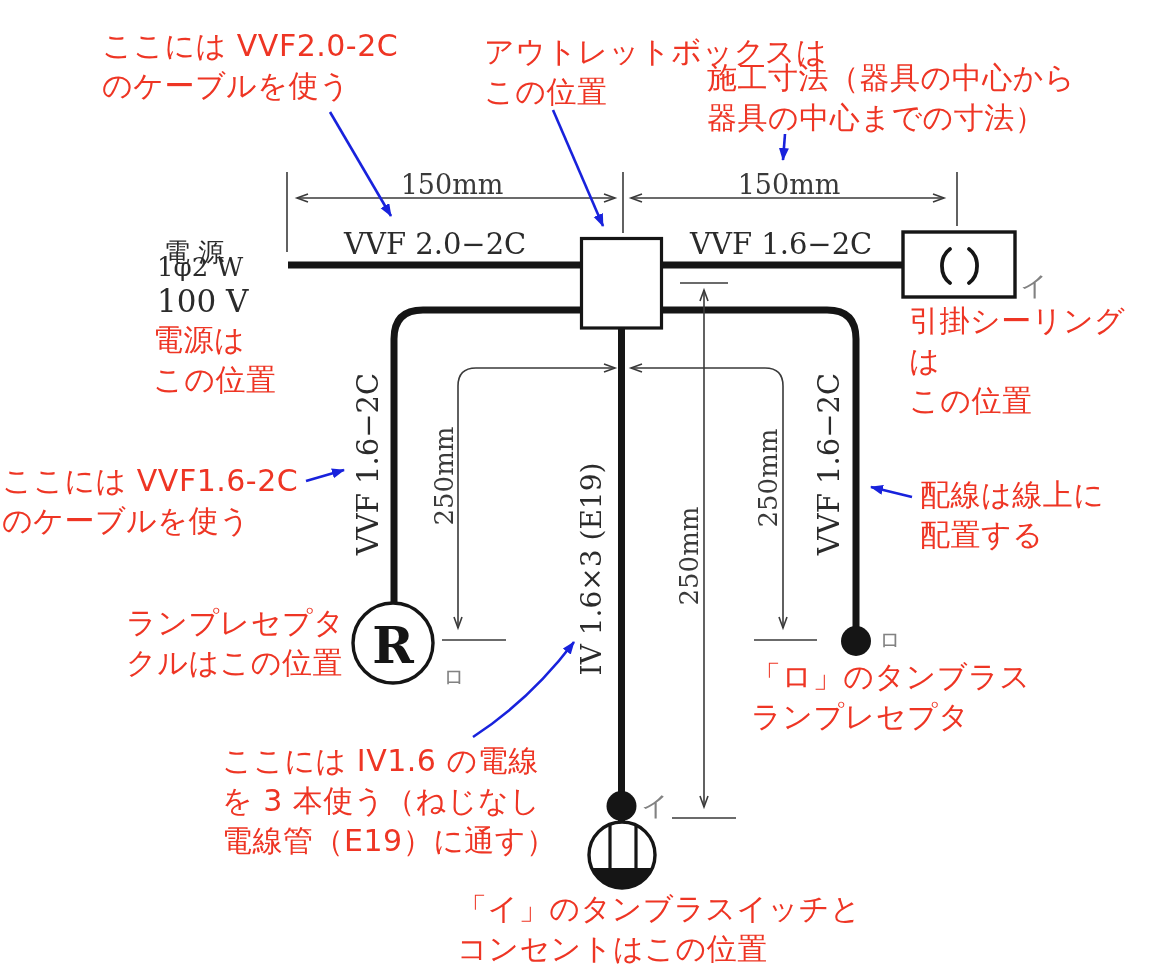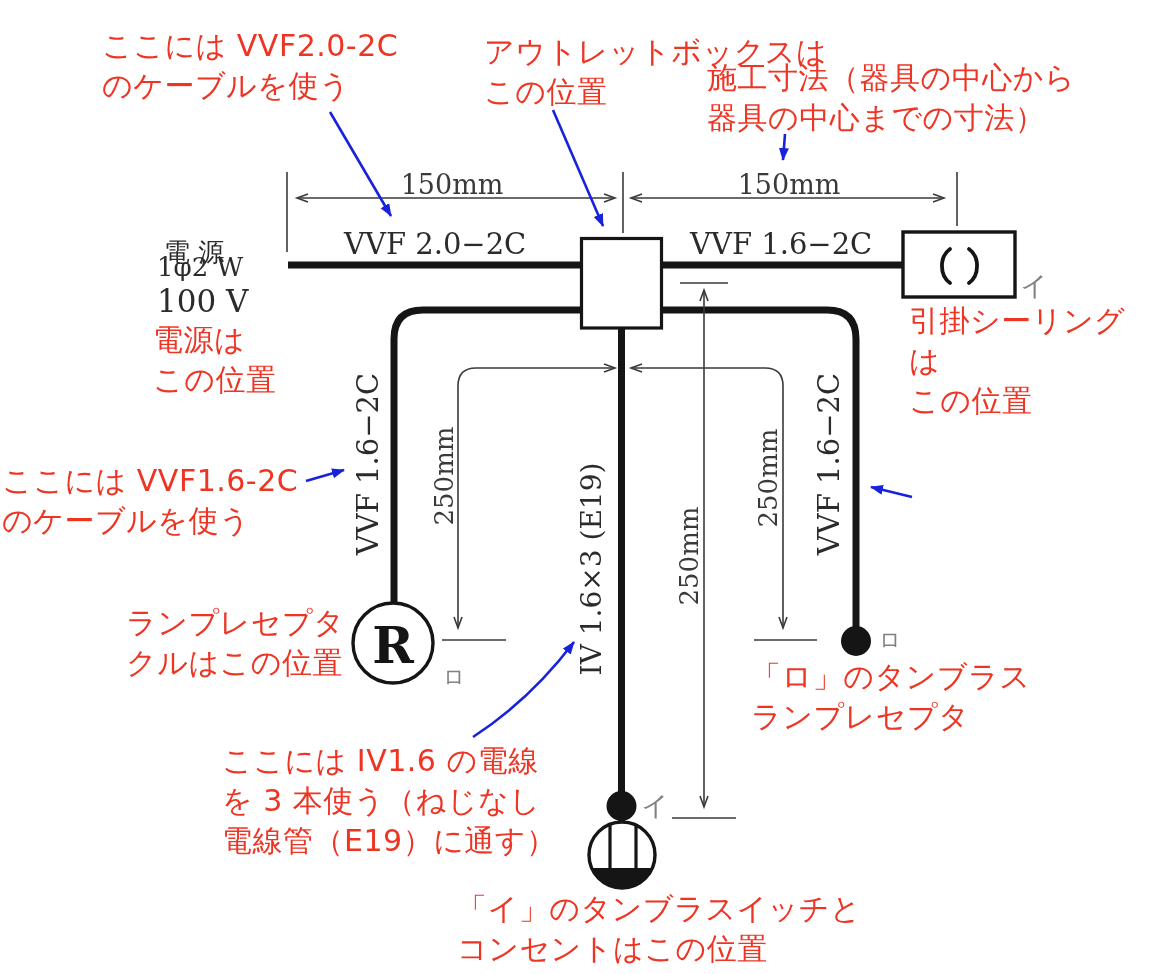--- a/index.html
+++ b/index.html
@@ -75,20 +75,22 @@
   <div class="txt note" style="left:484px;top:6px;margin-top:26px;">アウトレットボックスは
 この位置</div>
   <div class="txt note" style="left:707px;top:58px;">施工寸法（器具の中心から
 器具の中心までの寸法）</div>
   <div class="txt note center" style="left:153px;top:320px;width:160px;">電源は
 この位置</div>
   <div class="txt note" style="left:897px;top:301px;margin-left:12px;">引掛シーリングは
 この位置</div>
   <div class="txt note" style="left:2px;top:461px;">ここには VVF1.6-2C
 のケーブルを使う</div>
+  <div class="txt note" style="left:920px;top:475px;">配線は線上に
+配置する</div>
   <div class="txt note" style="left:126px;top:603px;">ランプレセプタ
 クルはこの位置</div>
   <div class="txt note" style="left:751px;top:657px;">「ロ」のタンブラス
 ランプレセプタ</div>
   <div class="txt note" style="left:222px;top:741px;">ここには IV1.6 の電線
 を 3 本使う（ねじなし
 電線管（E19）に通す）</div>
   <div class="txt note" style="left:457px;top:889px;">「イ」のタンブラスイッチと
 コンセントはこの位置</div>
 

